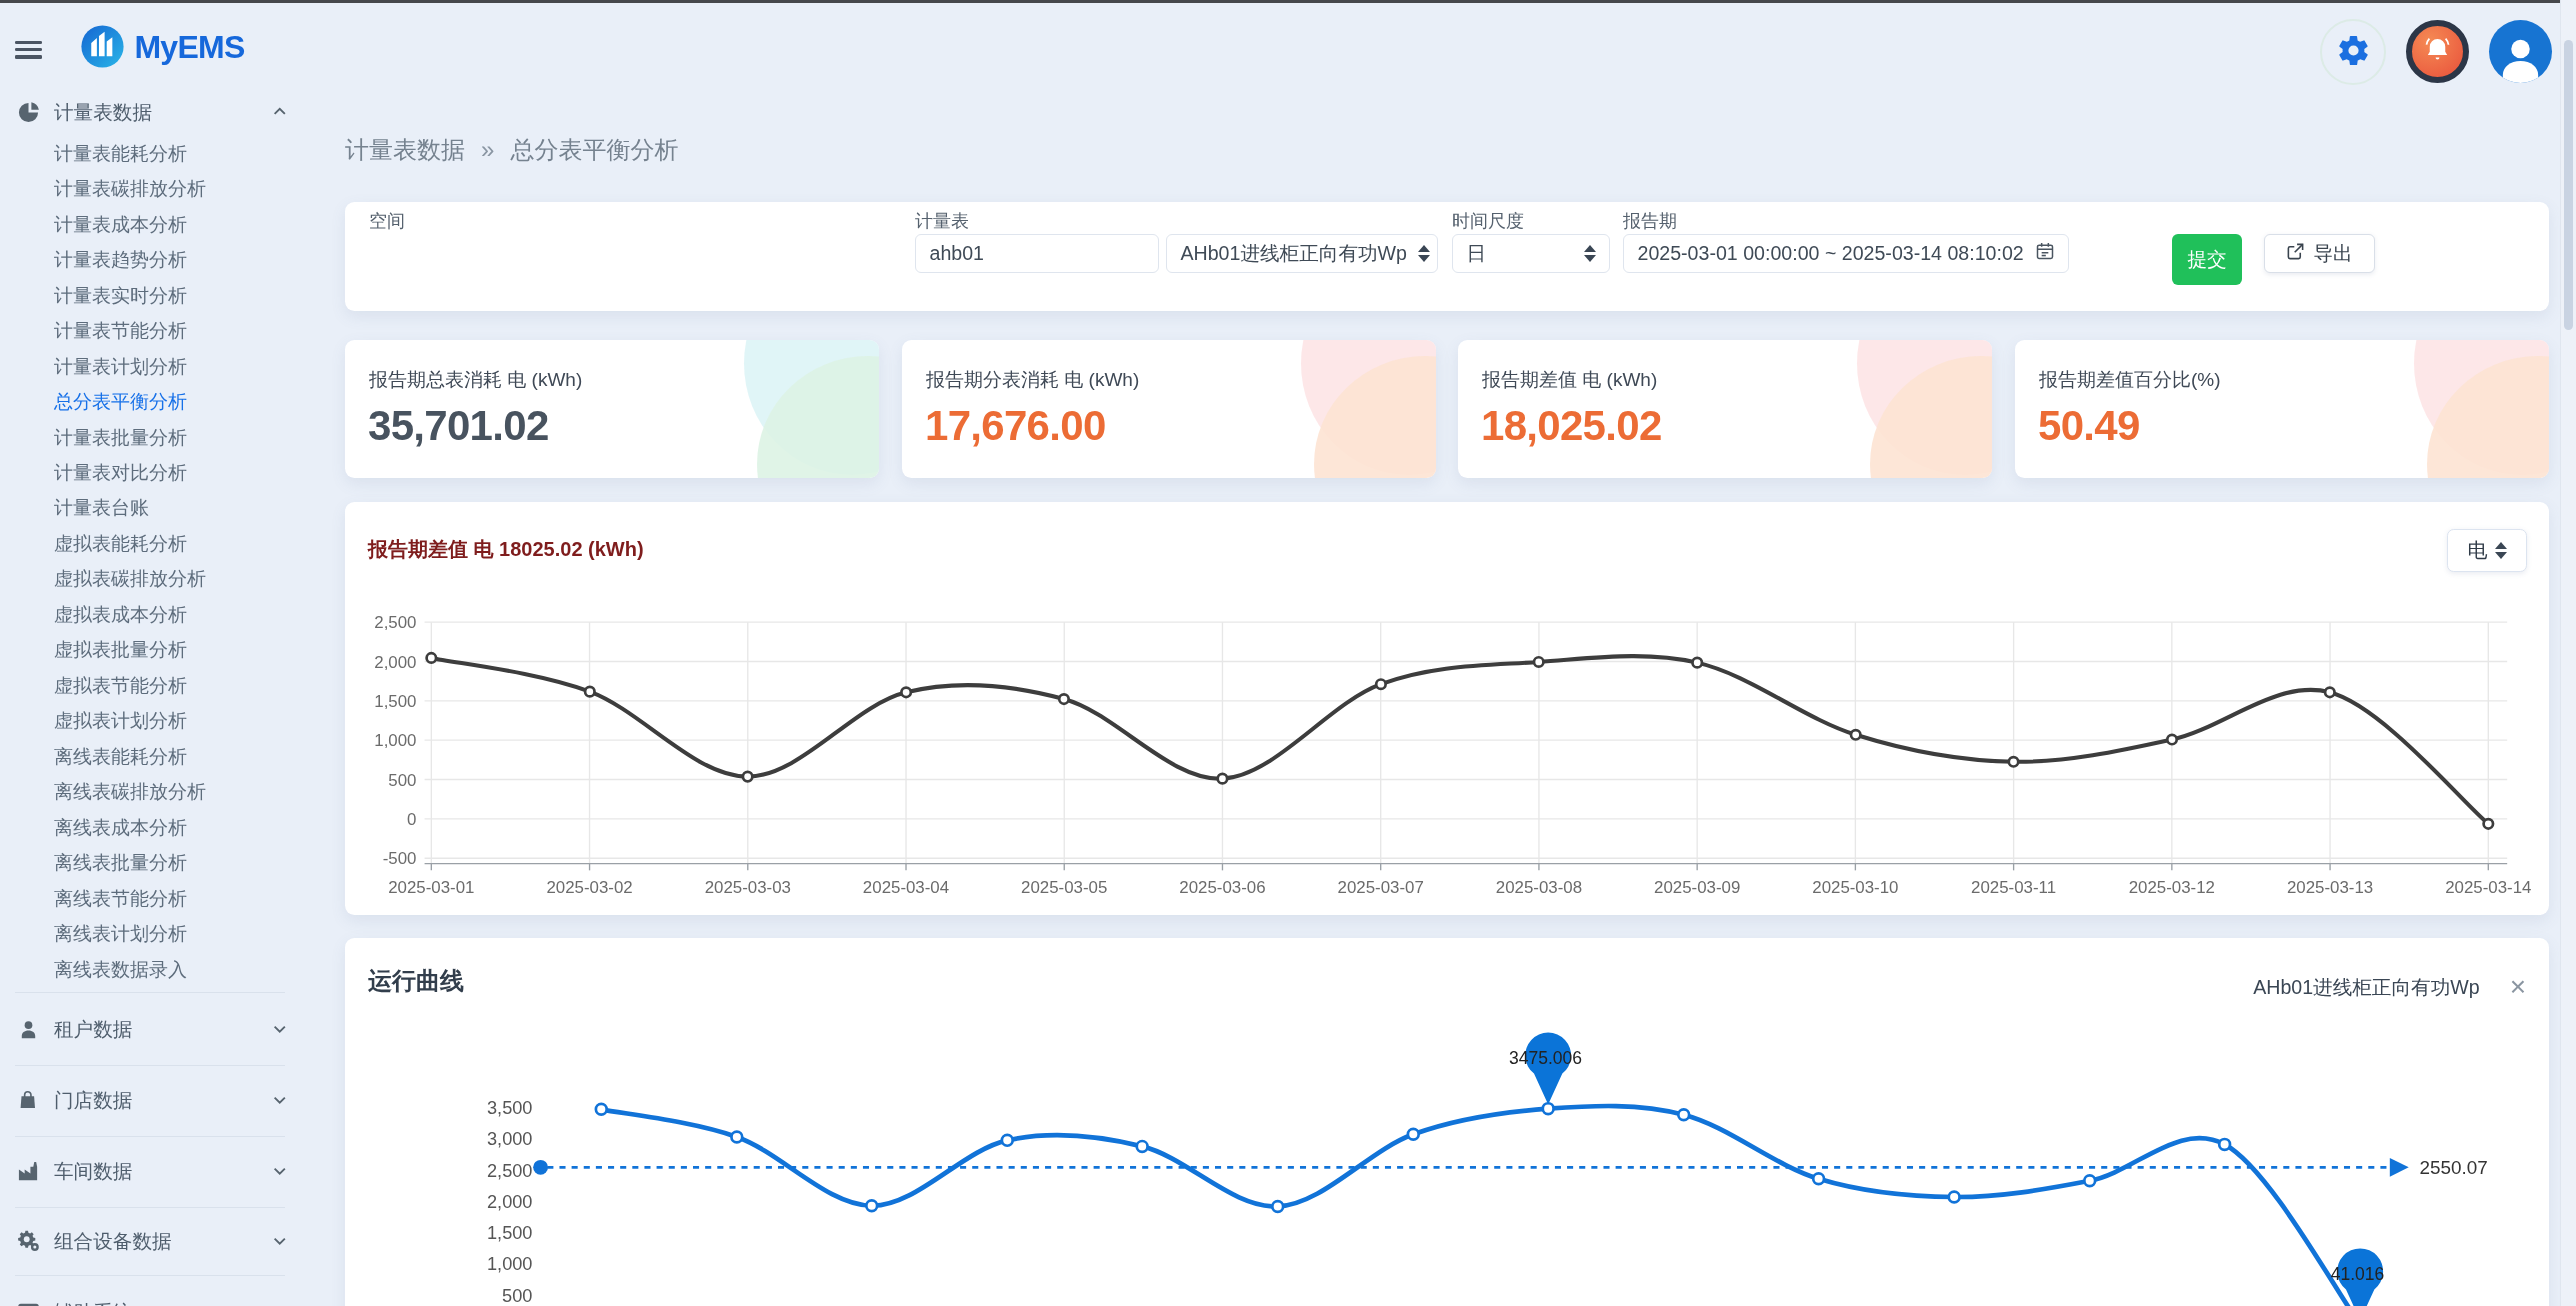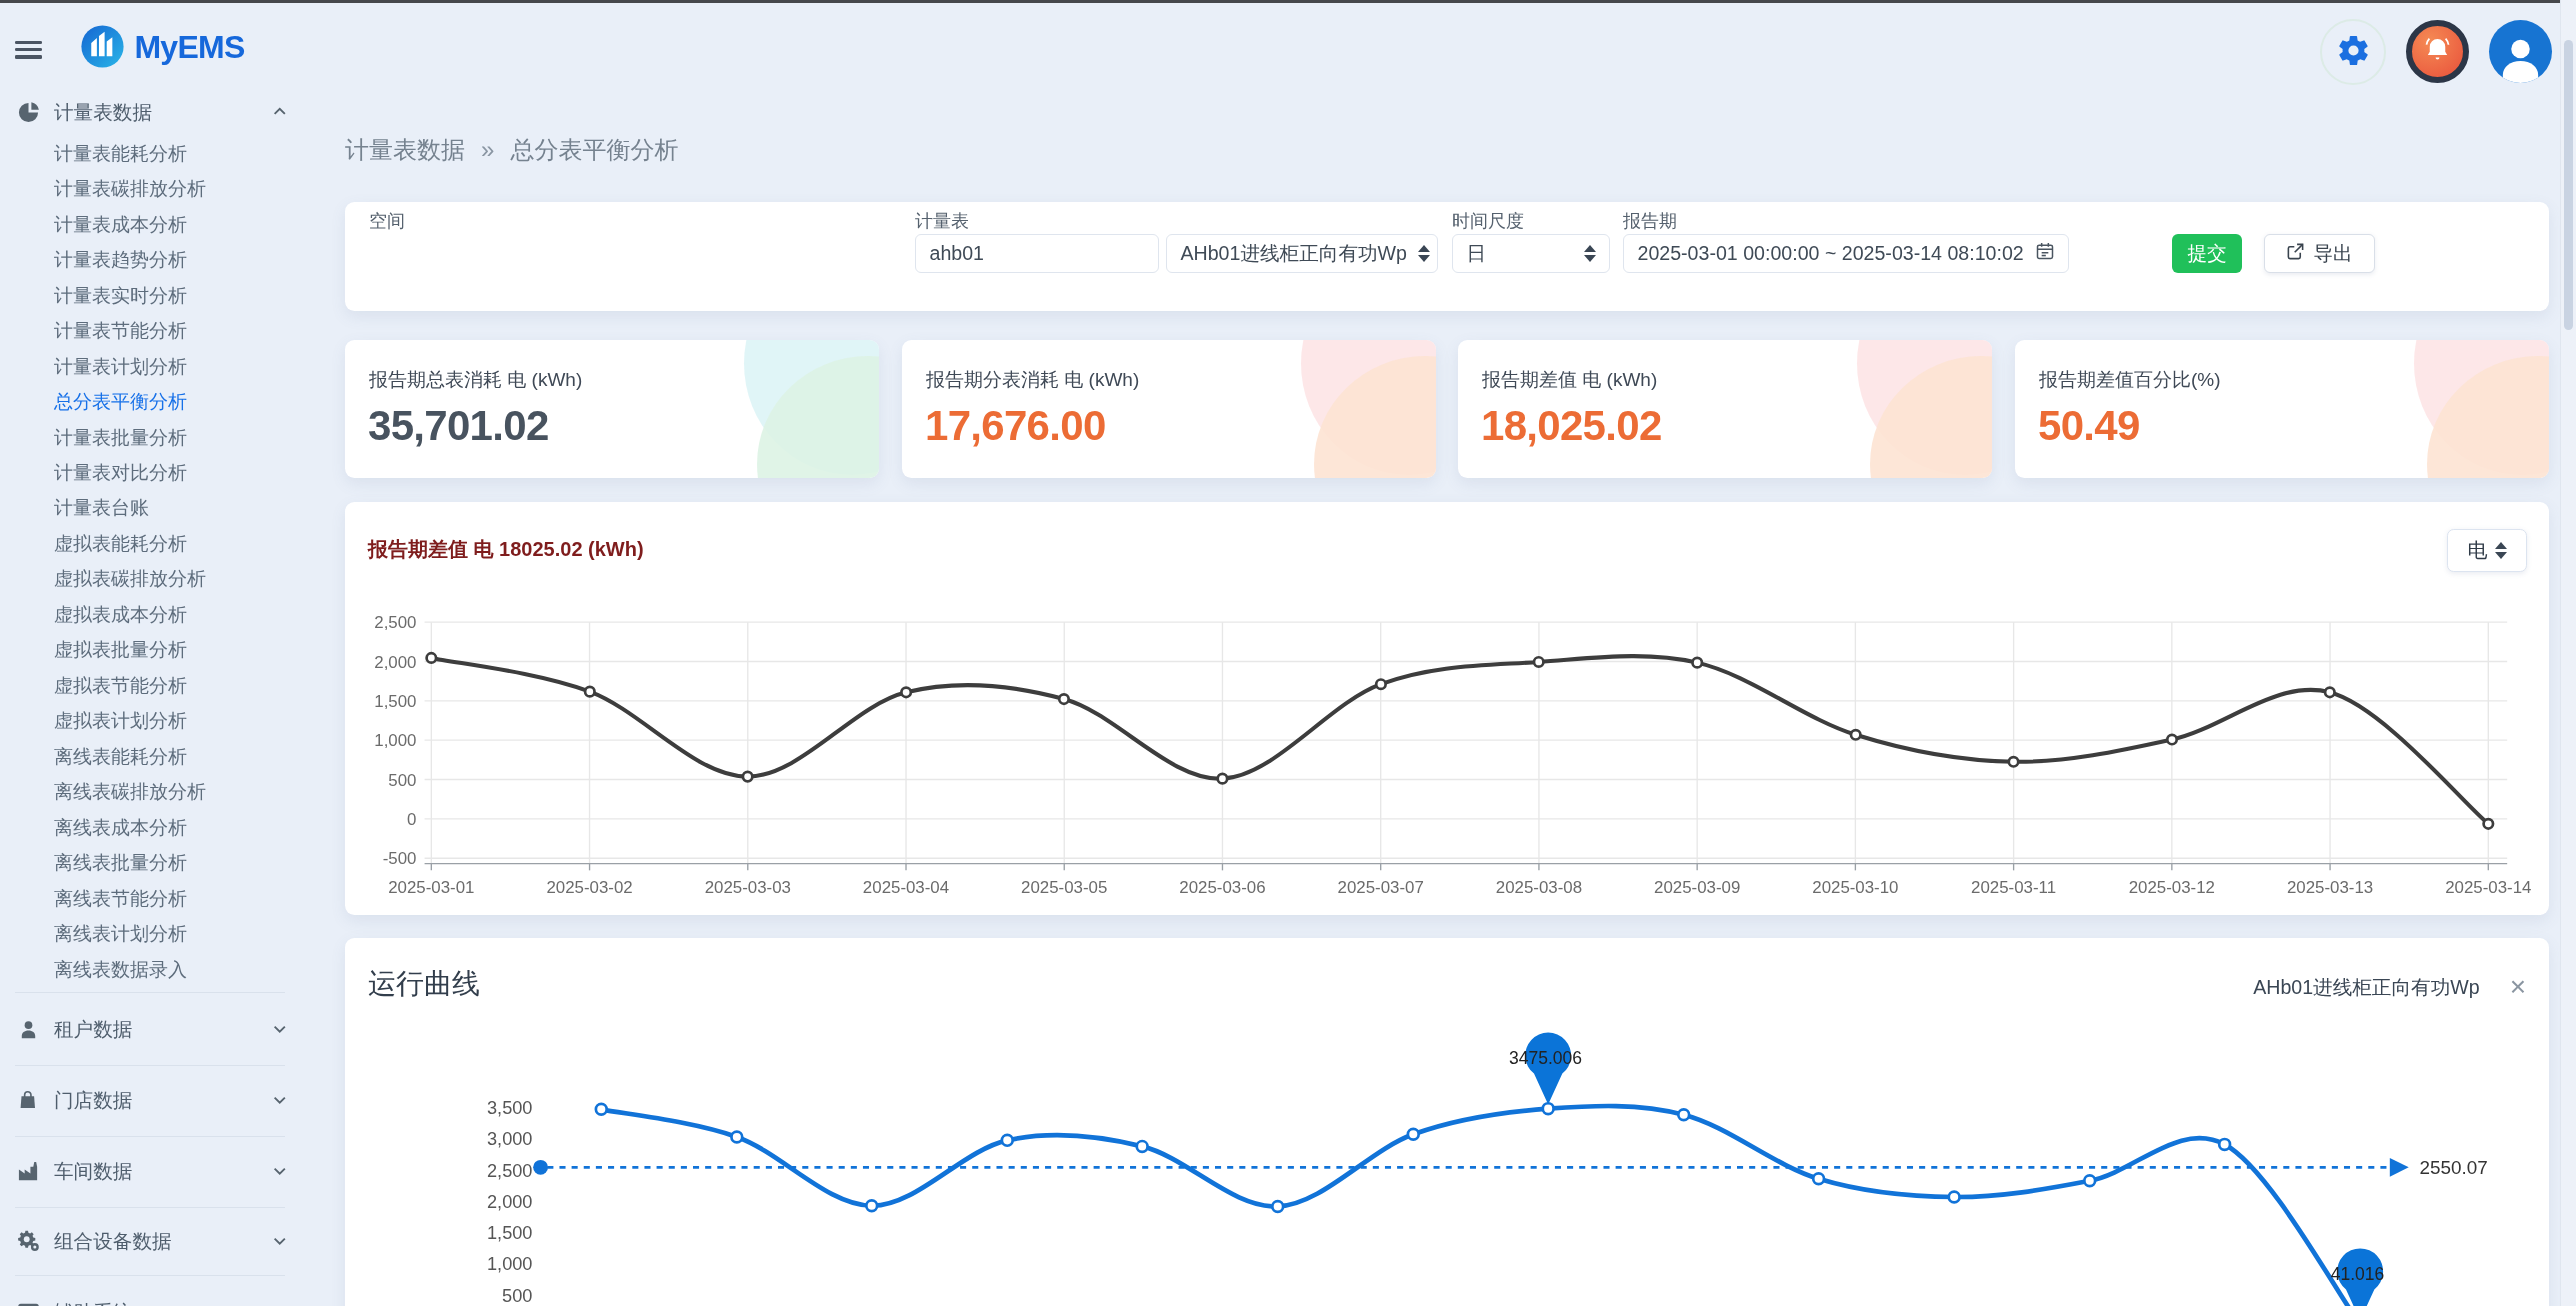--- a/index.html
+++ b/index.html
@@ -36,34 +36,34 @@
 
   
   .filter-card { left:0; top:104px; width:2204px; height:109px; }
   .f-label { position:absolute; top:6.7px; font-size:18px; color:#55616e; }
   .f-box { position:absolute; top:32px; height:39px; border:1.3px solid #dfe5ee; border-radius:6px; background:#fff; display:flex; align-items:center; padding:0 13.5px; font-size:19.6px; color:#3f4a56; white-space:nowrap; overflow:hidden; }
   .f-box.gray { background:#e8edf4; border-color:#dbe2ec; }
   .sel-arrows { margin-left:auto; display:flex; flex-direction:column; gap:2.7px; padding-left:10.8px; }
   .sel-arrows i { width:0; height:0; border-left:6px solid transparent; border-right:6px solid transparent; }
   .sel-arrows i.up { border-bottom:7.4px solid #3a4654; }
   .sel-arrows i.dn { border-top:7.4px solid #3a4654; }
-  .btn-submit { position:absolute; top:32px; height:39px; border-radius:6px; background:#20c05a; color:#fff; font-size:19.6px; display:flex; align-items:center; justify-content:center; cursor:pointer; }
+  .btn-submit { position:absolute; top:32px; height:51px; border-radius:6px; background:#20c05a; color:#fff; font-size:19.6px; display:flex; align-items:center; justify-content:center; cursor:pointer; }
   .btn-export { position:absolute; top:32px; height:39px; border-radius:6px; background:#fff; border:1.3px solid #d9dfe8; color:#39434e; font-size:19.6px; display:flex; align-items:center; justify-content:center; gap:8px; cursor:pointer; box-shadow:0 1.3px 4px rgba(90,110,150,.12); }
 
   
   .stat-card { top:242px; width:534px; height:138px; overflow:hidden; }
   .stat-label { position:absolute; left:24px; top:27px; font-size:19px; color:#3f4956; }
   .stat-value { position:absolute; left:23px; top:62px; font-size:42px; font-weight:600; letter-spacing:-0.7px; }
   .blob { position:absolute; border-radius:50%; }
 
   
   .chart1-card { left:0; top:404px; width:2204px; height:413px; }
   .chart2-card { left:0; top:840px; width:2204px; height:607px; }
   .chart-title1 { position:absolute; left:23px; top:34px; font-size:20px; font-weight:700; color:#7f1d1d; }
-  .chart-title2 { position:absolute; left:23px; top:27px; font-size:28px; font-weight:400; color:#323e4c; }
+  .chart-title2 { position:absolute; left:23px; top:27px; font-size:24px; font-weight:700; color:#323e4c; }
   .unit-select { position:absolute; right:21.6px; top:27px; width:80px; height:43px; border:1.3px solid #dce4f0; border-radius:6.7px; box-shadow:0 1.3px 5.4px rgba(90,110,150,.12); display:flex; align-items:center; justify-content:center; gap:8px; font-size:20px; color:#2f3a47; background:#fff; cursor:pointer; }
   .unit-select .sel-arrows { margin-left:0; padding-left:0; }
   .legend2 { position:absolute; right:23px; top:35px; display:flex; align-items:center; gap:30px; }
   .legend2 .name { font-size:19.6px; color:#3a4654; }
   .legend2 .close { font-size:28px; color:#8a95a1; line-height:1; cursor:pointer; }
   svg text { font-family:"Liberation Sans","DejaVu Sans",sans-serif; }
 
   .scrollbar { position:absolute; right:0; top:0; width:16px; height:100%; background:#edf1f8; border-left:1.3px solid #e0e6ef; }
   .scroll-thumb { position:absolute; left:2.7px; top:40px; width:9.4px; height:290px; border-radius:4.7px; background:#c9d3e2; }
 </style>

